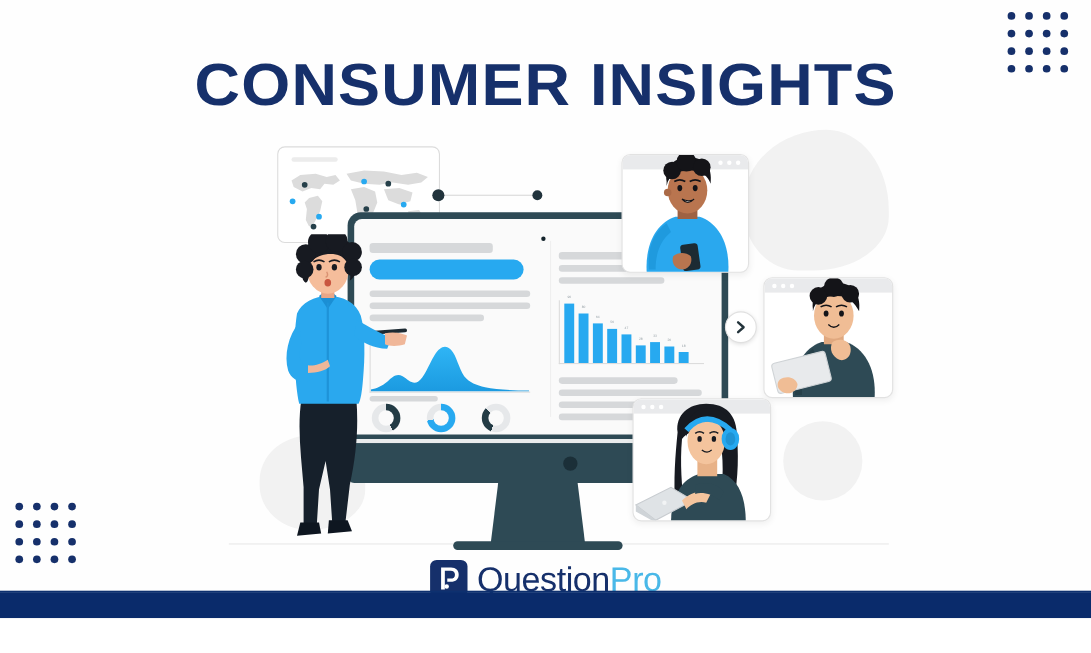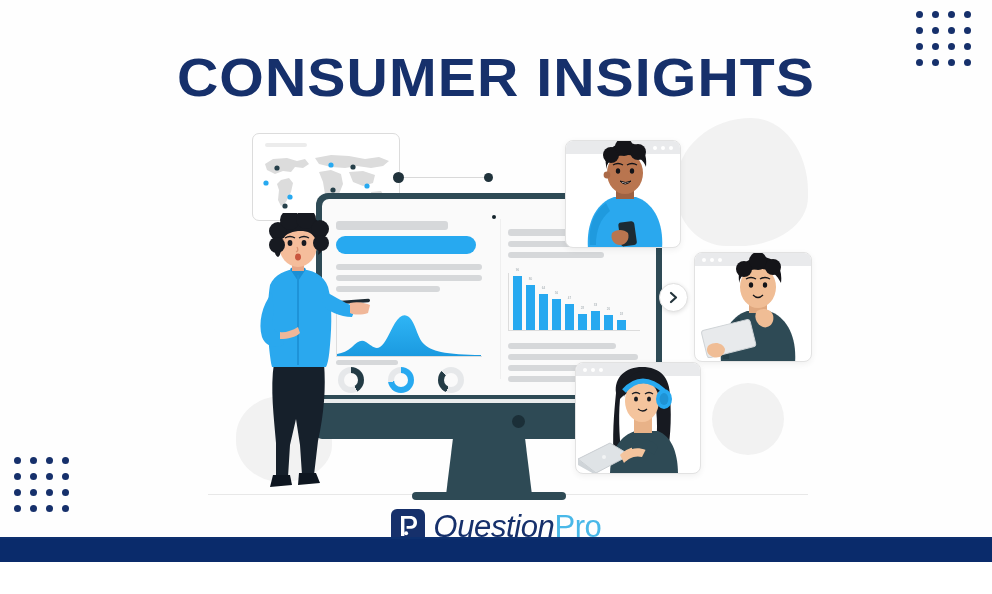--- a/index.html
+++ b/index.html
@@ -324,21 +324,21 @@
     align-items: center;
     justify-content: center;
   }
   #logo-text {
     font-size: 31px;
     font-weight: normal;
     letter-spacing: -0.4px;
     line-height: 1;
     white-space: nowrap;
   }
-  #logo-text .q { color: #16306b; font-style: italic; }
+  #logo-text .q { color: #16306b; }
   #logo-text .pro { color: #49b8e8; }
 
   .screen-sep {
     position: absolute;
     left: 178px; top: 20px;
     width: 1px; height: 160px;
     background: #efefef;
   }
 </style>
 </head>

